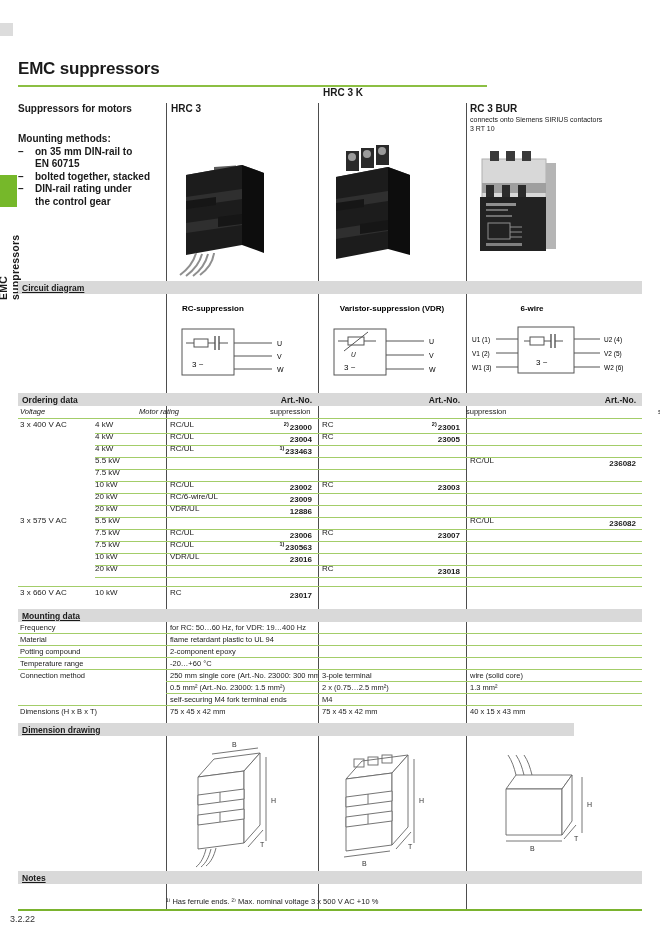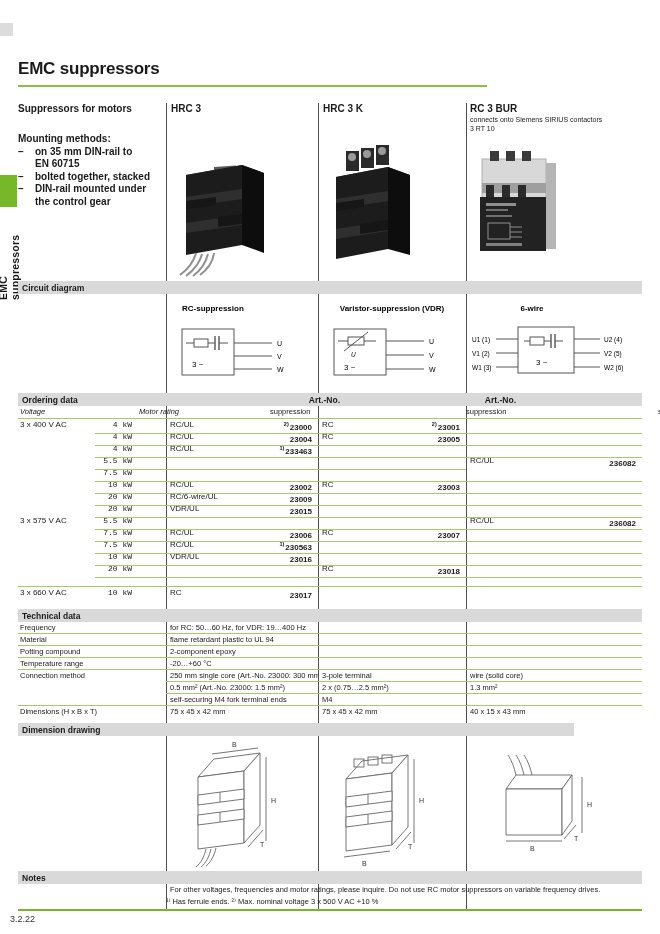--- a/index.html
+++ b/index.html
@@ -28,37 +28,37 @@
   .colhead{font-size:10px;font-weight:700;white-space:nowrap;}
   .colsub{font-size:7px;white-space:nowrap;}
   
   .mount{left:18px;top:110px;width:148px;font-size:10px;font-weight:700;line-height:12.5px;}
   .mline{display:flex;}
   .mdash{width:17px;flex:none;}
   
   .vline{width:1px;top:80px;height:806px;background:var(--rule);}
   
   .band{background:var(--band);height:13px;display:grid;align-items:center;font-weight:700;font-size:8.5px;}
-  .band1{grid-template-columns:1fr;}
-  .oband{grid-template-columns:148px 152px 148px 176px;gap:28px;}
+  .band1{grid-template-columns:1fr;text-decoration:underline;}
+  .oband{grid-template-columns:148px 152px 148px 176px;}
   .band .lbl{padding-left:4px;}
   .band .artno{text-align:right;padding-right:6px;}
   
   .otable{left:18px;top:370px;width:624px;}
   .ohead{display:grid;grid-template-columns:77px 71px 152px 148px 176px;height:12px;
     border-bottom:1px solid var(--ln);font-size:7.5px;line-height:11px;gap:44px;}
   .ohead .hv{padding-left:2px;font-style:italic;}
   .ohead .hr{font-style:italic;}
   .ohead .hs{padding-left:16px;}
   .orow{display:grid;grid-template-columns:77px 71px 106px 46px 102px 46px 116px 60px;height:12px;}
   .orow>div{border-bottom:1px solid var(--ln);font-size:8px;line-height:11px;white-space:nowrap;}
   .orow>.cv{border-bottom:none;padding-left:2px;}
   .orow.full>.cv{border-bottom:1px solid var(--ln);}
   .orow:last-child>div{border-bottom:none;}
-  .cr{text-align:right;padding-right:34px;font-family:Liberation Mono, monospace;}
+  .cr{padding-right:34px;}
   .cs{padding-left:4px;}
   .cn{text-align:right;padding-right:6px;font-weight:700;font-size:8.5px;}
   .nb{border-bottom:none !important;}
   .sup{font-size:5.5px;vertical-align:3.5px;font-weight:700;margin-right:1px;}
   
   .ttable{left:18px;top:586px;width:624px;}
   .trow{display:grid;grid-template-columns:148px 152px 148px 176px;height:12px;}
   .trow>div{border-bottom:1px solid var(--ln);font-size:7.5px;line-height:11px;white-space:nowrap;overflow:hidden;padding-left:4px;}
   .trow>.tl{padding-left:2px;}
   .tspan{grid-column:2/5;}
@@ -83,42 +83,42 @@
 
   <div class="abs side-square"></div>
   <div class="abs side-label">EMC suppressors</div>
 
   <div class="abs vline" style="left:166px"></div>
   <div class="abs vline" style="left:318px"></div>
   <div class="abs vline" style="left:466px"></div>
 
   <div class="abs colhead" style="left:18px;top:80px">Suppressors for motors</div>
   <div class="abs colhead" style="left:171px;top:80px">HRC 3</div>
-  <div class="abs colhead" style="left:323px;top:80px">HRC 3 K</div>
+  <div class="abs colhead" style="left:323px;top:64px">HRC 3 K</div>
   <div class="abs colhead" style="left:470px;top:80px">RC 3 BUR</div>
   <div class="abs colsub" style="left:470px;top:93px">connects onto Siemens SIRIUS contactors</div>
   <div class="abs colsub" style="left:470px;top:102px">3 RT 10</div>
 
   <div class="abs mount">
     <div>Mounting methods:</div>
     <div class="mline">
         <span class="mdash">–</span>
         <span>on 35 mm DIN-rail to</span>
       </div>
     <div class="mline">
         <span class="mdash"></span>
         <span>EN 60715</span>
       </div>
     <div class="mline">
         <span class="mdash">–</span>
         <span>bolted together, stacked</span>
       </div>
     <div class="mline">
         <span class="mdash">–</span>
-        <span>DIN-rail mounted under</span>
+        <span>DIN-rail rating under</span>
       </div>
     <div class="mline">
         <span class="mdash"></span>
         <span>the control gear</span>
       </div>
   </div>
 
   <div class="abs" style="left:172px;top:118px">
     <svg width="120" height="138" viewBox="0 0 120 138">
       <polygon points="14,34 70,24 92,32 36,42" fill="#474747"></polygon>
@@ -326,21 +326,21 @@
         <div class="cn"><span class="sup"></span><span>23009</span></div>
         <div class="cs"></div>
         <div class="cn"><span class="sup"></span><span></span></div>
         <div class="cs"></div>
         <div class="cn"><span class="sup"></span><span></span></div>
       </div>
     <div class="orow">
         <div class="cv"></div>
         <div class="cr">20 kW</div>
         <div class="cs">VDR/UL</div>
-        <div class="cn"><span class="sup"></span><span>23015</span></div>
+        <div class="cn"><span class="sup"></span><span>12886</span></div>
         <div class="cs"></div>
         <div class="cn"><span class="sup"></span><span></span></div>
         <div class="cs"></div>
         <div class="cn"><span class="sup"></span><span></span></div>
       </div>
     <div class="orow">
         <div class="cv">3 x 575 V AC</div>
         <div class="cr">5.5 kW</div>
         <div class="cs"></div>
         <div class="cn"><span class="sup"></span><span></span></div>
@@ -406,21 +406,21 @@
         <div class="cn"><span class="sup"></span><span>23017</span></div>
         <div class="cs"></div>
         <div class="cn"><span class="sup"></span><span></span></div>
         <div class="cs"></div>
         <div class="cn"><span class="sup"></span><span></span></div>
       </div>
   </div>
 
   <div class="abs ttable">
     <div class="band band1">
-      <span class="lbl">Technical data</span>
+      <span class="lbl">Mounting data</span>
     </div>
     <div class="trow">
         <div class="tl">Frequency</div>
         <div class="tspan">for RC: 50…60 Hz, for VDR: 19…400 Hz</div>
       </div>
     <div class="trow">
         <div class="tl">Material</div>
         <div class="tspan">flame retardant plastic to UL 94</div>
       </div>
     <div class="trow">
@@ -519,21 +519,20 @@
       <text x="108" y="104" font-size="7" stroke="none" fill="#333">T</text>
     </svg>
   </div>
 
   <div class="abs ntable">
     <div class="band band1">
       <span class="lbl">Notes</span>
     </div>
     <div class="nrow">
         <div></div>
-        <div style="padding-left:4px">For other voltages, frequencies and motor ratings, please inquire. Do not use RC motor suppressors on variable frequency drives.</div>
       </div>
     <div class="nrow">
         <div></div>
         <div style="padding-left:0">¹⁾ Has ferrule ends.  ²⁾ Max. nominal voltage 3 x 500 V AC +10 %</div>
       </div>
   </div>
 
   <div class="abs bottom-rule"></div>
   <div class="abs footer">3.2.22</div>
   <div class="abs bottom-strip"></div>

